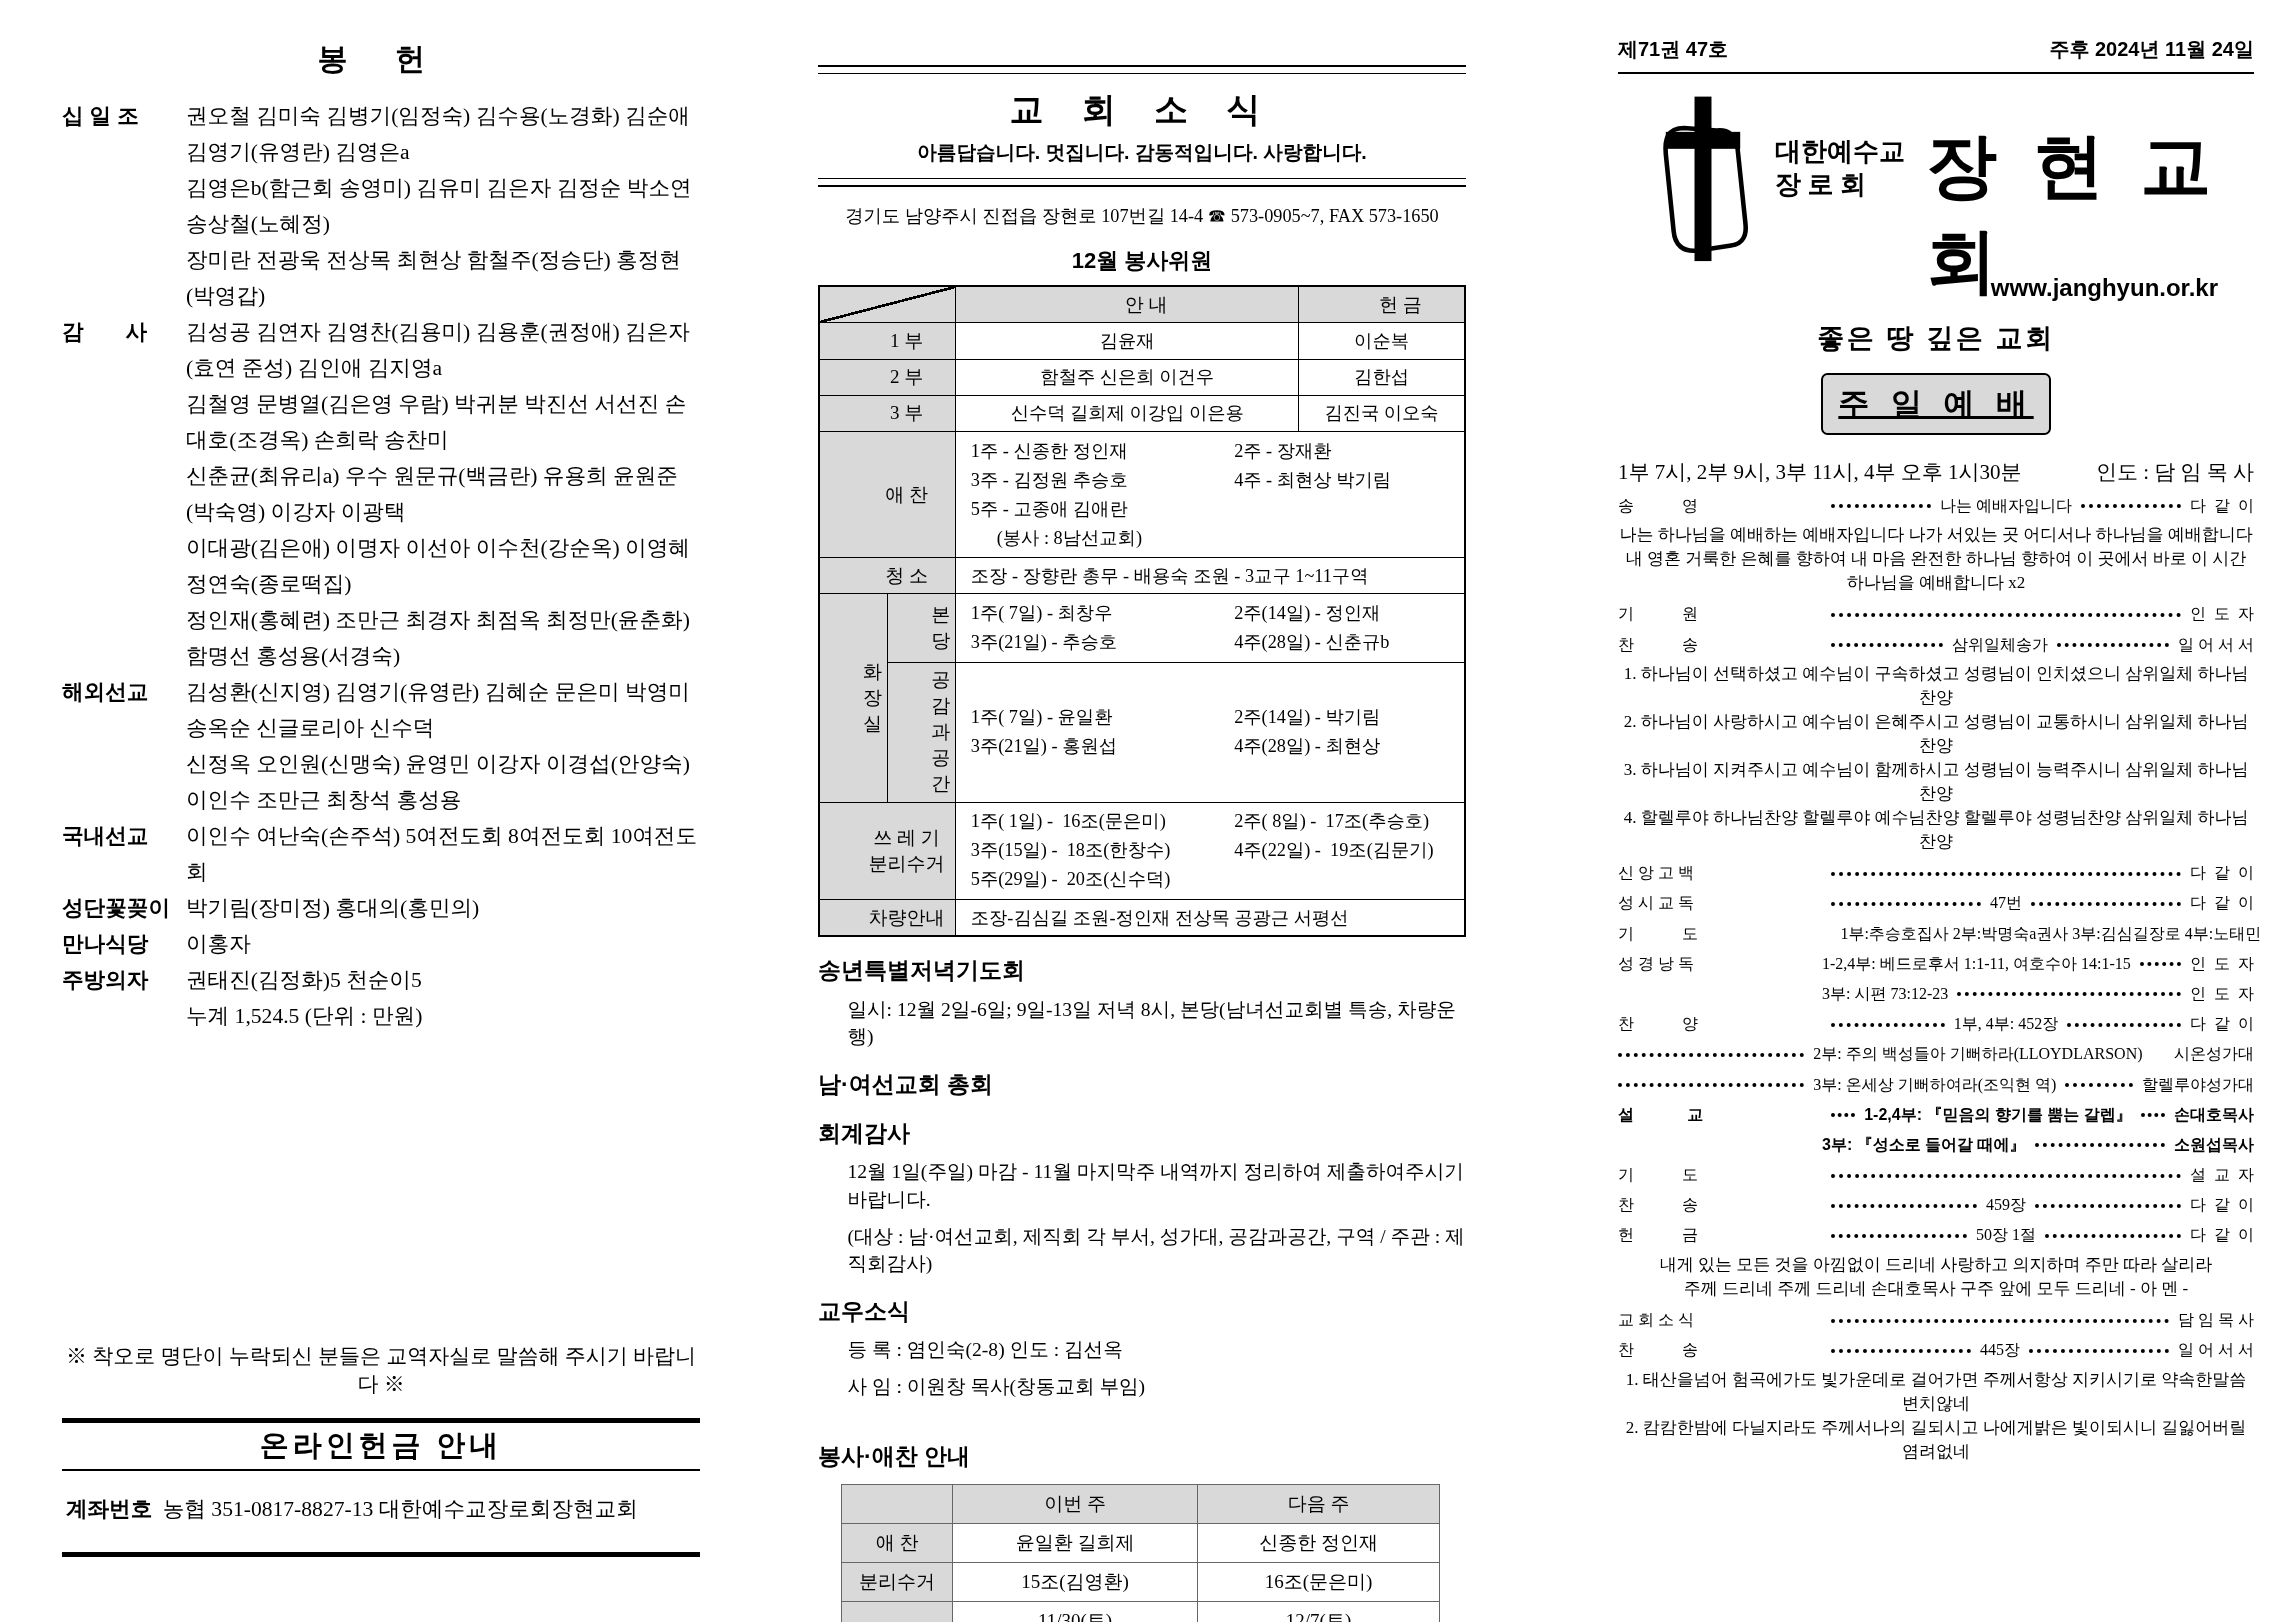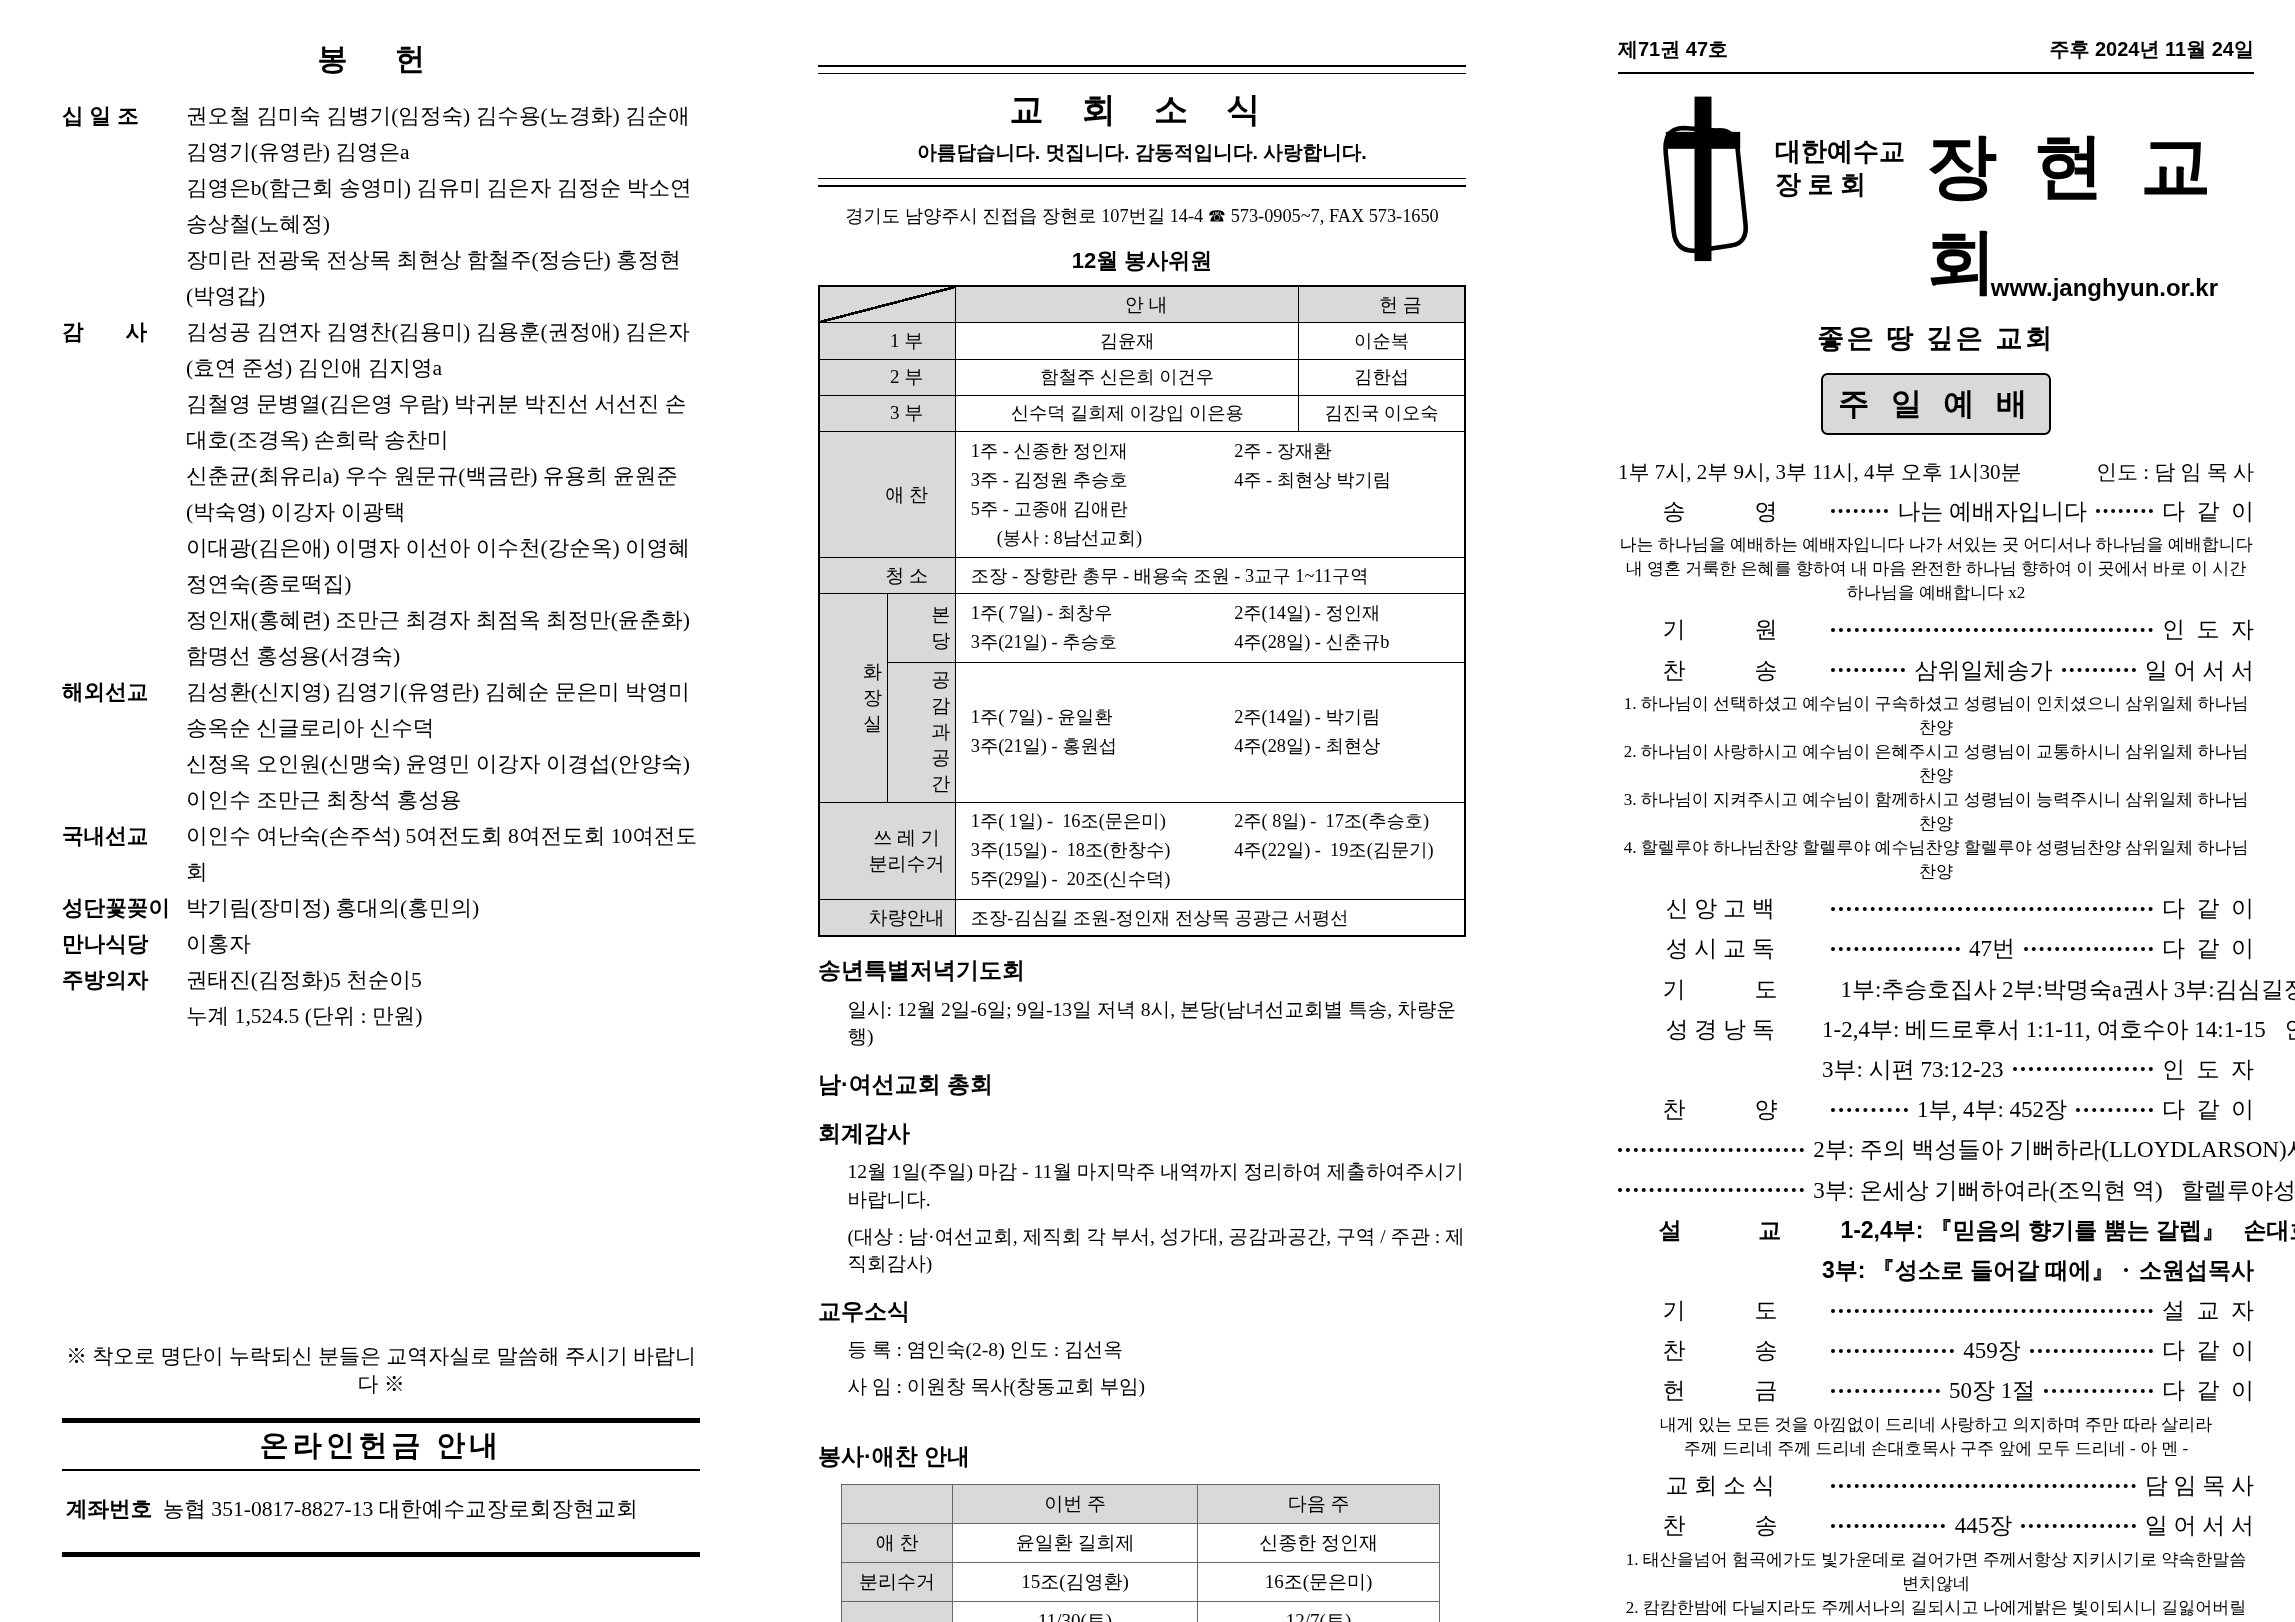--- a/index.html
+++ b/index.html
@@ -51,24 +51,24 @@
   .t2 .lab { background:#d9d9d9; }
 
   
   .issue-row { display:flex; justify-content:space-between; font-family:"Liberation Sans","DejaVu Sans",sans-serif; font-weight:bold; font-size:20px; padding-bottom:9.2px; border-bottom:2px solid #000; }
   .logo-block { position:relative; height:180px; margin-top:17px; }
   .cross { position:absolute; left:36px; top:3.3px; }
   .denom { position:absolute; left:157px; top:44px; font-weight:bold; font-size:26px; line-height:33px; white-space:pre-line; }
   .church-name { position:absolute; left:298px; top:27.5px; font-weight:bold; font-size:71px; letter-spacing:9.2px;margin-left:10px; }
   .website { text-align:right; font-family:"Liberation Sans","DejaVu Sans",sans-serif; font-weight:bold; font-size:24px; margin:2.6px 36px 0 0; }
   .slogan { text-align:center; font-family:"Liberation Sans","DejaVu Sans",sans-serif; font-weight:bold; font-size:27px; letter-spacing:2.6px; margin-top:18.3px; }
-  .service-box { width:226px; margin:17px auto 0 auto; background:#d9d9d9; border:2.6px solid #000; border-radius:6.5px; text-align:center; font-family:"Liberation Sans","DejaVu Sans",sans-serif; font-weight:bold; font-size:31px; letter-spacing:6.5px; padding:7.9px 0; }
+  .service-box { width:226px; margin:17px auto 0 auto; background:#d9d9d9; border:2.6px solid #000; border-radius:6.5px; text-align:center; font-family:"Liberation Sans","DejaVu Sans",sans-serif; font-weight:bold; font-size:31px; letter-spacing:6.5px; padding:7.9px 0;text-decoration:underline; }
   .times-row { display:flex; justify-content:space-between; font-size:21px; margin-top:23.6px;gap:6px; }
   .times-row span { white-space:pre; }
-  .oline { display:flex; align-items:center; margin-top:9.2px; font-size:23px;text-align:center; }
+  .oline { display:flex; align-items:center; margin-top:9.2px; font-size:16px; }
   .olabel { flex:0 0 204px; white-space:pre; }
   .odots { flex:1 1 19.6px; height:0; border-top:4.6px dotted #000; margin:0 9.2px; }
   .olead { flex:0 0 186px; height:0; border-top:4.6px dotted #000; margin-right:9.2px; }
   .ospace { flex:1 1 19.6px; }
   .ocontent { white-space:pre; }
   .oby { white-space:pre; }
   .b { font-family:"Liberation Sans","DejaVu Sans",sans-serif; font-weight:bold; }
   .lyr { text-align:center; font-size:17px; line-height:24px; margin-top:6.5px; }
 </style>
 </head>

